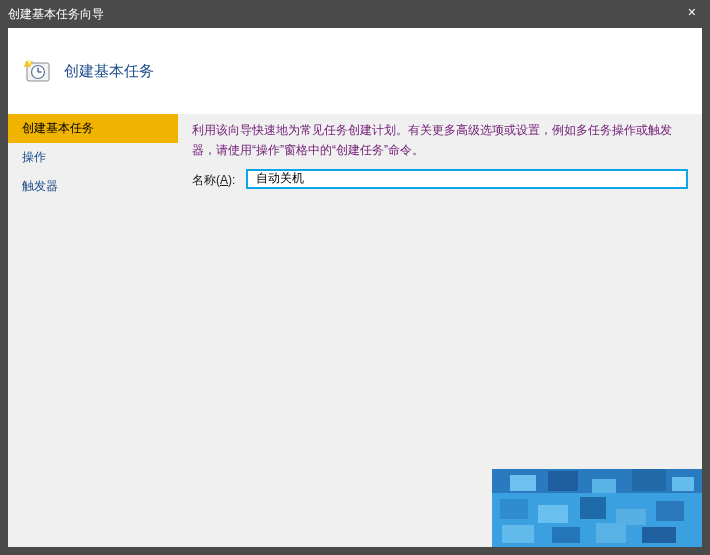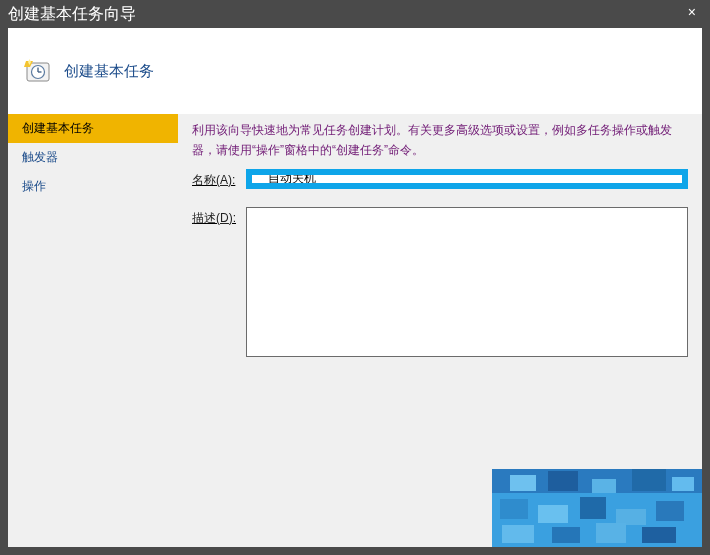--- a/index.html
+++ b/index.html
@@ -1,34 +1,34 @@
 <!DOCTYPE html>
 <html><head>
 <meta charset="utf-8">
 <style>
   * { box-sizing: border-box; margin: 0; padding: 0; }
   html, body { width: 710px; height: 555px; font-family: "Microsoft YaHei", "SimSun", Arial, sans-serif; font-size: 12px; background: #4a4a4a; overflow: hidden; }
   .window-frame { width: 710px; height: 555px; background: #4a4a4a; position: relative; }
   .titlebar { height: 28px; background: #4a4a4a; color: #ffffff; display: flex; align-items: center; padding: 0 8px; position: relative; }
-  .titlebar .title { font-size: 16px; text-align: right; }
+  .titlebar .title { font-size: 12px; text-align: right; }
   .titlebar .close { position: absolute; right: 14px; top: 4px; color: #ffffff; font-size: 14px; cursor: pointer; }
   .content-area { position: absolute; left: 8px; top: 28px; right: 8px; bottom: 8px; background: #f0f0f0; }
   .header-band { height: 86px; background: #ffffff; display: flex; align-items: center; padding-left: 16px; }
   .header-icon { width: 28px; height: 28px; margin-right: 12px; }
   .header-title { font-size: 15px; color: #1b4b8a; }
   .body-area { display: flex; height: calc(100% - 86px); position: relative; }
   .sidebar { width: 170px; background: #f0f0f0; padding-top: 0; }
   .sidebar-item { padding: 6px 10px 6px 14px; font-size: 12px; color: #1b4b8a; cursor: pointer; }
   .sidebar-item.active { background: #f0b400; color: #000000; }
   .main-panel { flex: 1; background: #f0f0f0; padding: 6px 14px 0 14px; position: relative; }
   .intro-text { font-size: 12px; color: #701a75; line-height: 1.7; margin-bottom: 8px; }
-  .form-row { display: flex; align-items: flex-start; margin-bottom: 18px; text-decoration: underline; }
+  .form-row { display: flex; align-items: center; margin-bottom: 26px; }
   .form-label { width: 54px; font-size: 12px; color: #222; padding-top: 3px; }
   .form-label .ul { text-decoration: underline; }
-  .form-input { flex: 1; height: 20px; border: 6px solid #0ea5e9; background: #ffffff; font-size: 12px; padding: 1px 16px; font-family: inherit; }
+  .form-input { flex: 1; height: 20px; border: 2px solid #0ea5e9; background: #ffffff; font-size: 12px; padding: 1px 8px; font-family: inherit; }
   .form-textarea { flex: 1; height: 150px; border: 1px solid #6b6b6b; background: #ffffff; font-size: 12px; padding: 2px 4px; resize: none; font-family: inherit; }
   .footer-buttons { position: absolute; bottom: 12px; right: 14px; display: flex; gap: 6px; align-items: center; }
   .btn { min-width: 86px; height: 26px; border: 1px solid #5a5a5a; background: #4a4a4a; color: #c9c9c9; font-size: 12px; cursor: pointer; display: inline-flex; align-items: center; justify-content: center; padding: 0 10px; }
   .btn.disabled { color: #8a8a8a; background: #4a4a4a; }
   .pixelated-overlay { position: absolute; right: 0; bottom: 0; width: 210px; height: 78px; pointer-events: none; }
   .px { position: absolute; }
 </style>
 </head>
 <body>
 
@@ -55,43 +55,37 @@
       <span class="header-title">创建基本任务</span>
     </div>
 
     <div class="body-area">
 
       <div class="sidebar">
         <div class="sidebar-item active">
           <span>创建基本任务</span>
         </div>
         <div class="sidebar-item">
-          <span>触发器</span>
+          <span>操作</span>
         </div>
         <div class="sidebar-item">
-          <span>操作</span>
+          <span>触发器</span>
         </div>
       </div>
 
       <div class="main-panel">
         <div class="intro-text">利用该向导快速地为常见任务创建计划。有关更多高级选项或设置，例如多任务操作或触发器，请使用“操作”窗格中的“创建任务”命令。</div>
 
         <div class="form-row">
           <div class="form-label">
             <span>名称(</span><span class="ul">A</span><span>):</span>
           </div>
           <input type="text" class="form-input" value="自动关机" style="">
         </div>
 
-        <div class="form-row">
-          <div class="form-label">
-            <span>描述(</span><span class="ul">D</span><span>):</span>
-          </div>
-          <textarea class="form-textarea" style=""></textarea>
-        </div>
 
         <div class="footer-buttons">
           <button class="btn disabled">&lt;上一步(B)</button>
         </div>
 
         <div class="pixelated-overlay">
           <div class="px" style="left:0;top:20px;width:210px;height:58px;background:#3aa0e0;"></div>
           <div class="px" style="left:0;top:0;width:210px;height:24px;background:#2a7abf;"></div>
           <div class="px" style="left:18px;top:6px;width:26px;height:16px;background:#6ec1ef;"></div>
           <div class="px" style="left:56px;top:2px;width:30px;height:20px;background:#1e5e9e;"></div>

